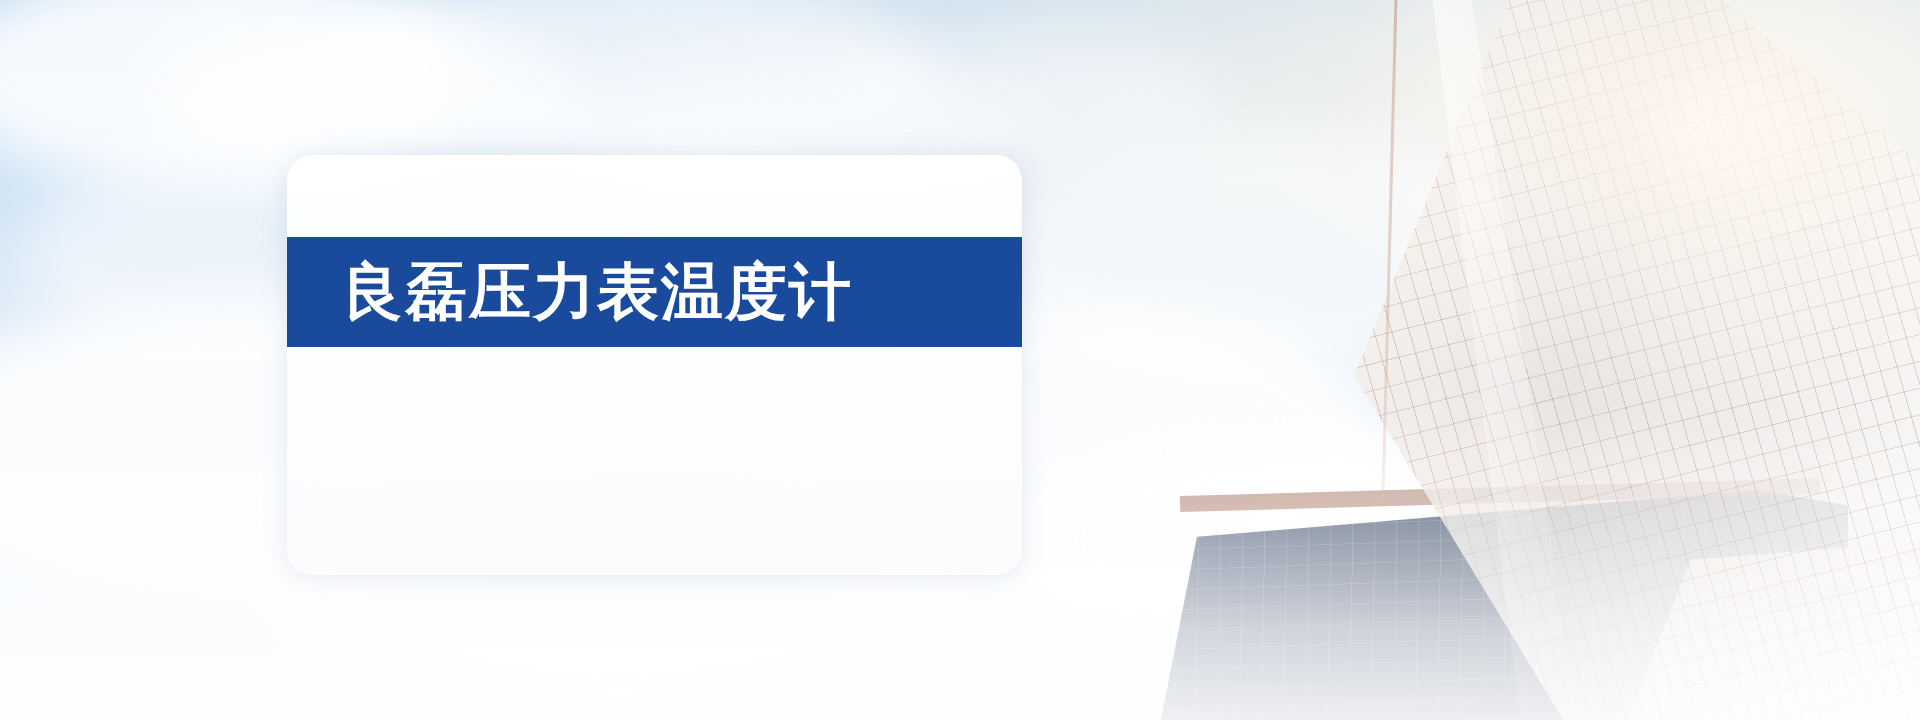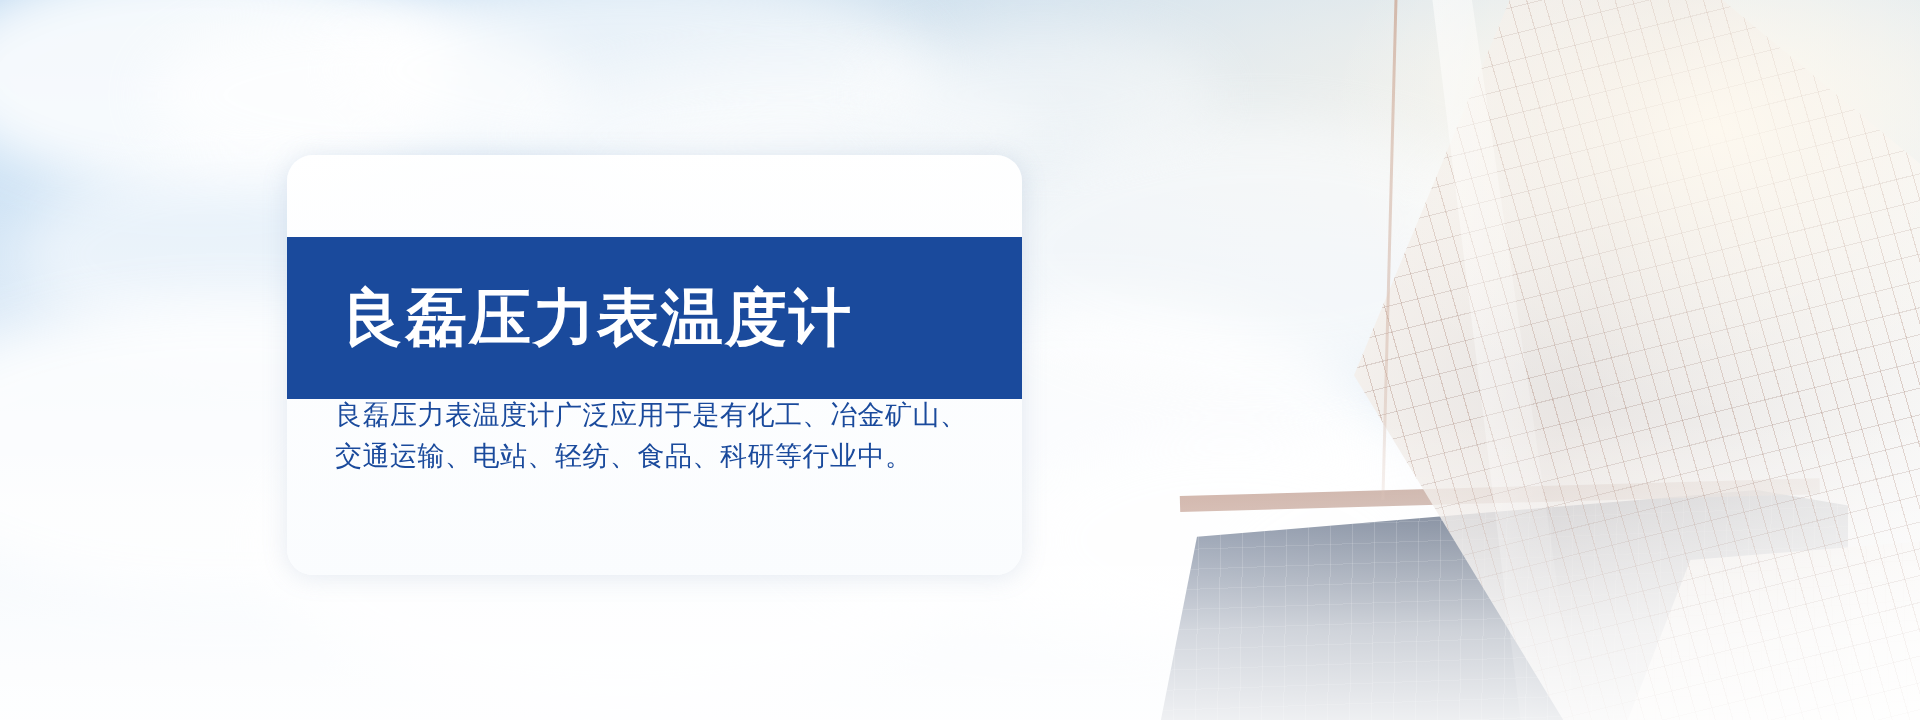--- a/index.html
+++ b/index.html
@@ -109,21 +109,21 @@
   }
 
   
   .card{
     position:absolute;left:287px;top:155px;width:735px;height:420px;
     border-radius:26px;overflow:hidden;
     background:linear-gradient(180deg,rgba(255,255,255,.97) 0%,rgba(250,252,254,.96) 100%);
     box-shadow:0 2px 26px rgba(110,140,175,.18);
   }
   .title-bar{
-    position:absolute;left:0;right:0;top:82px;height:162px;
+    position:absolute;left:0;right:0;top:82px;height:110px;
     background:#1a4a9c;
     display:flex;align-items:center;
   }
   .title-text{
     color:#ffffff;
     font-size:62px;
     font-weight:700;
     letter-spacing:2px;
     margin-left:54px;
     line-height:1;
@@ -175,16 +175,15 @@
     <div class="tower-spine"></div>
   </div>
 
   <div class="haze"></div>
   <div class="sun-wash"></div>
 
   <div class="card">
     <div class="title-bar">
       <div class="title-text">良磊压力表温度计</div>
     </div>
-    <div class="desc">良磊压力表温度计广泛应用于是有化工、冶金矿山、交通运输、电站、轻纺、食品、科研等行业中。</div>
   </div>
 
 </div>
 
 </body></html>

